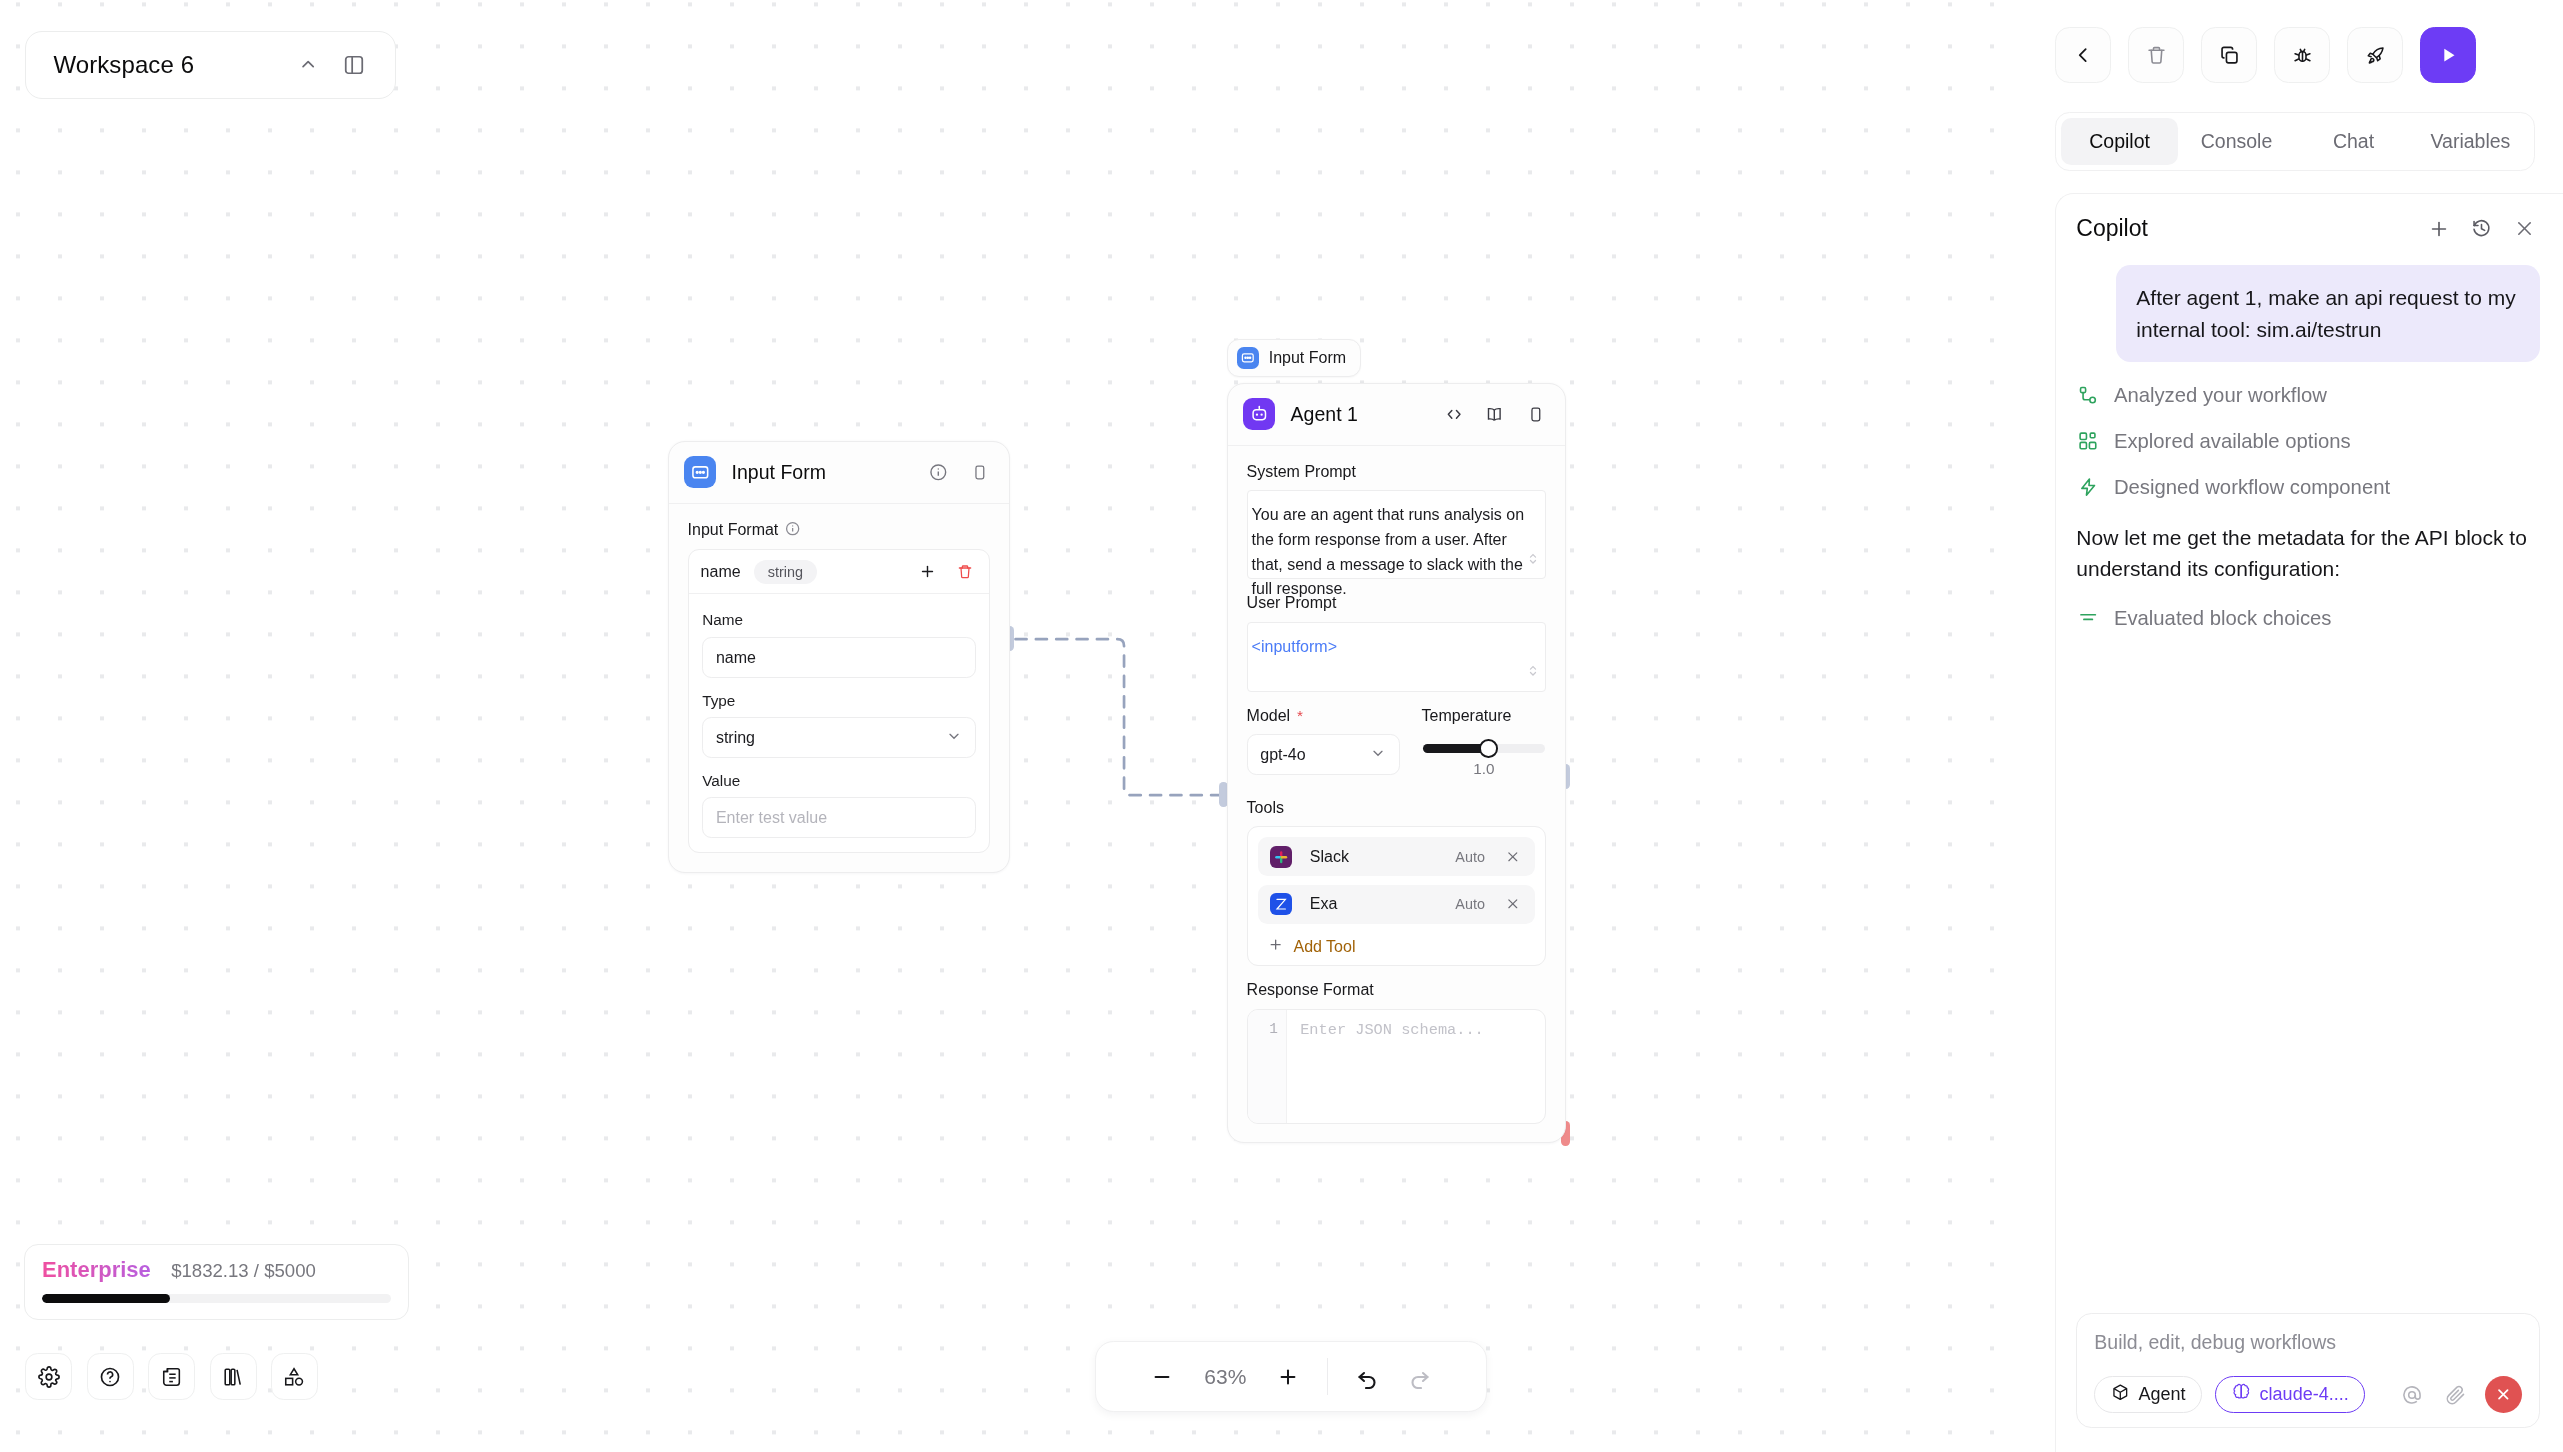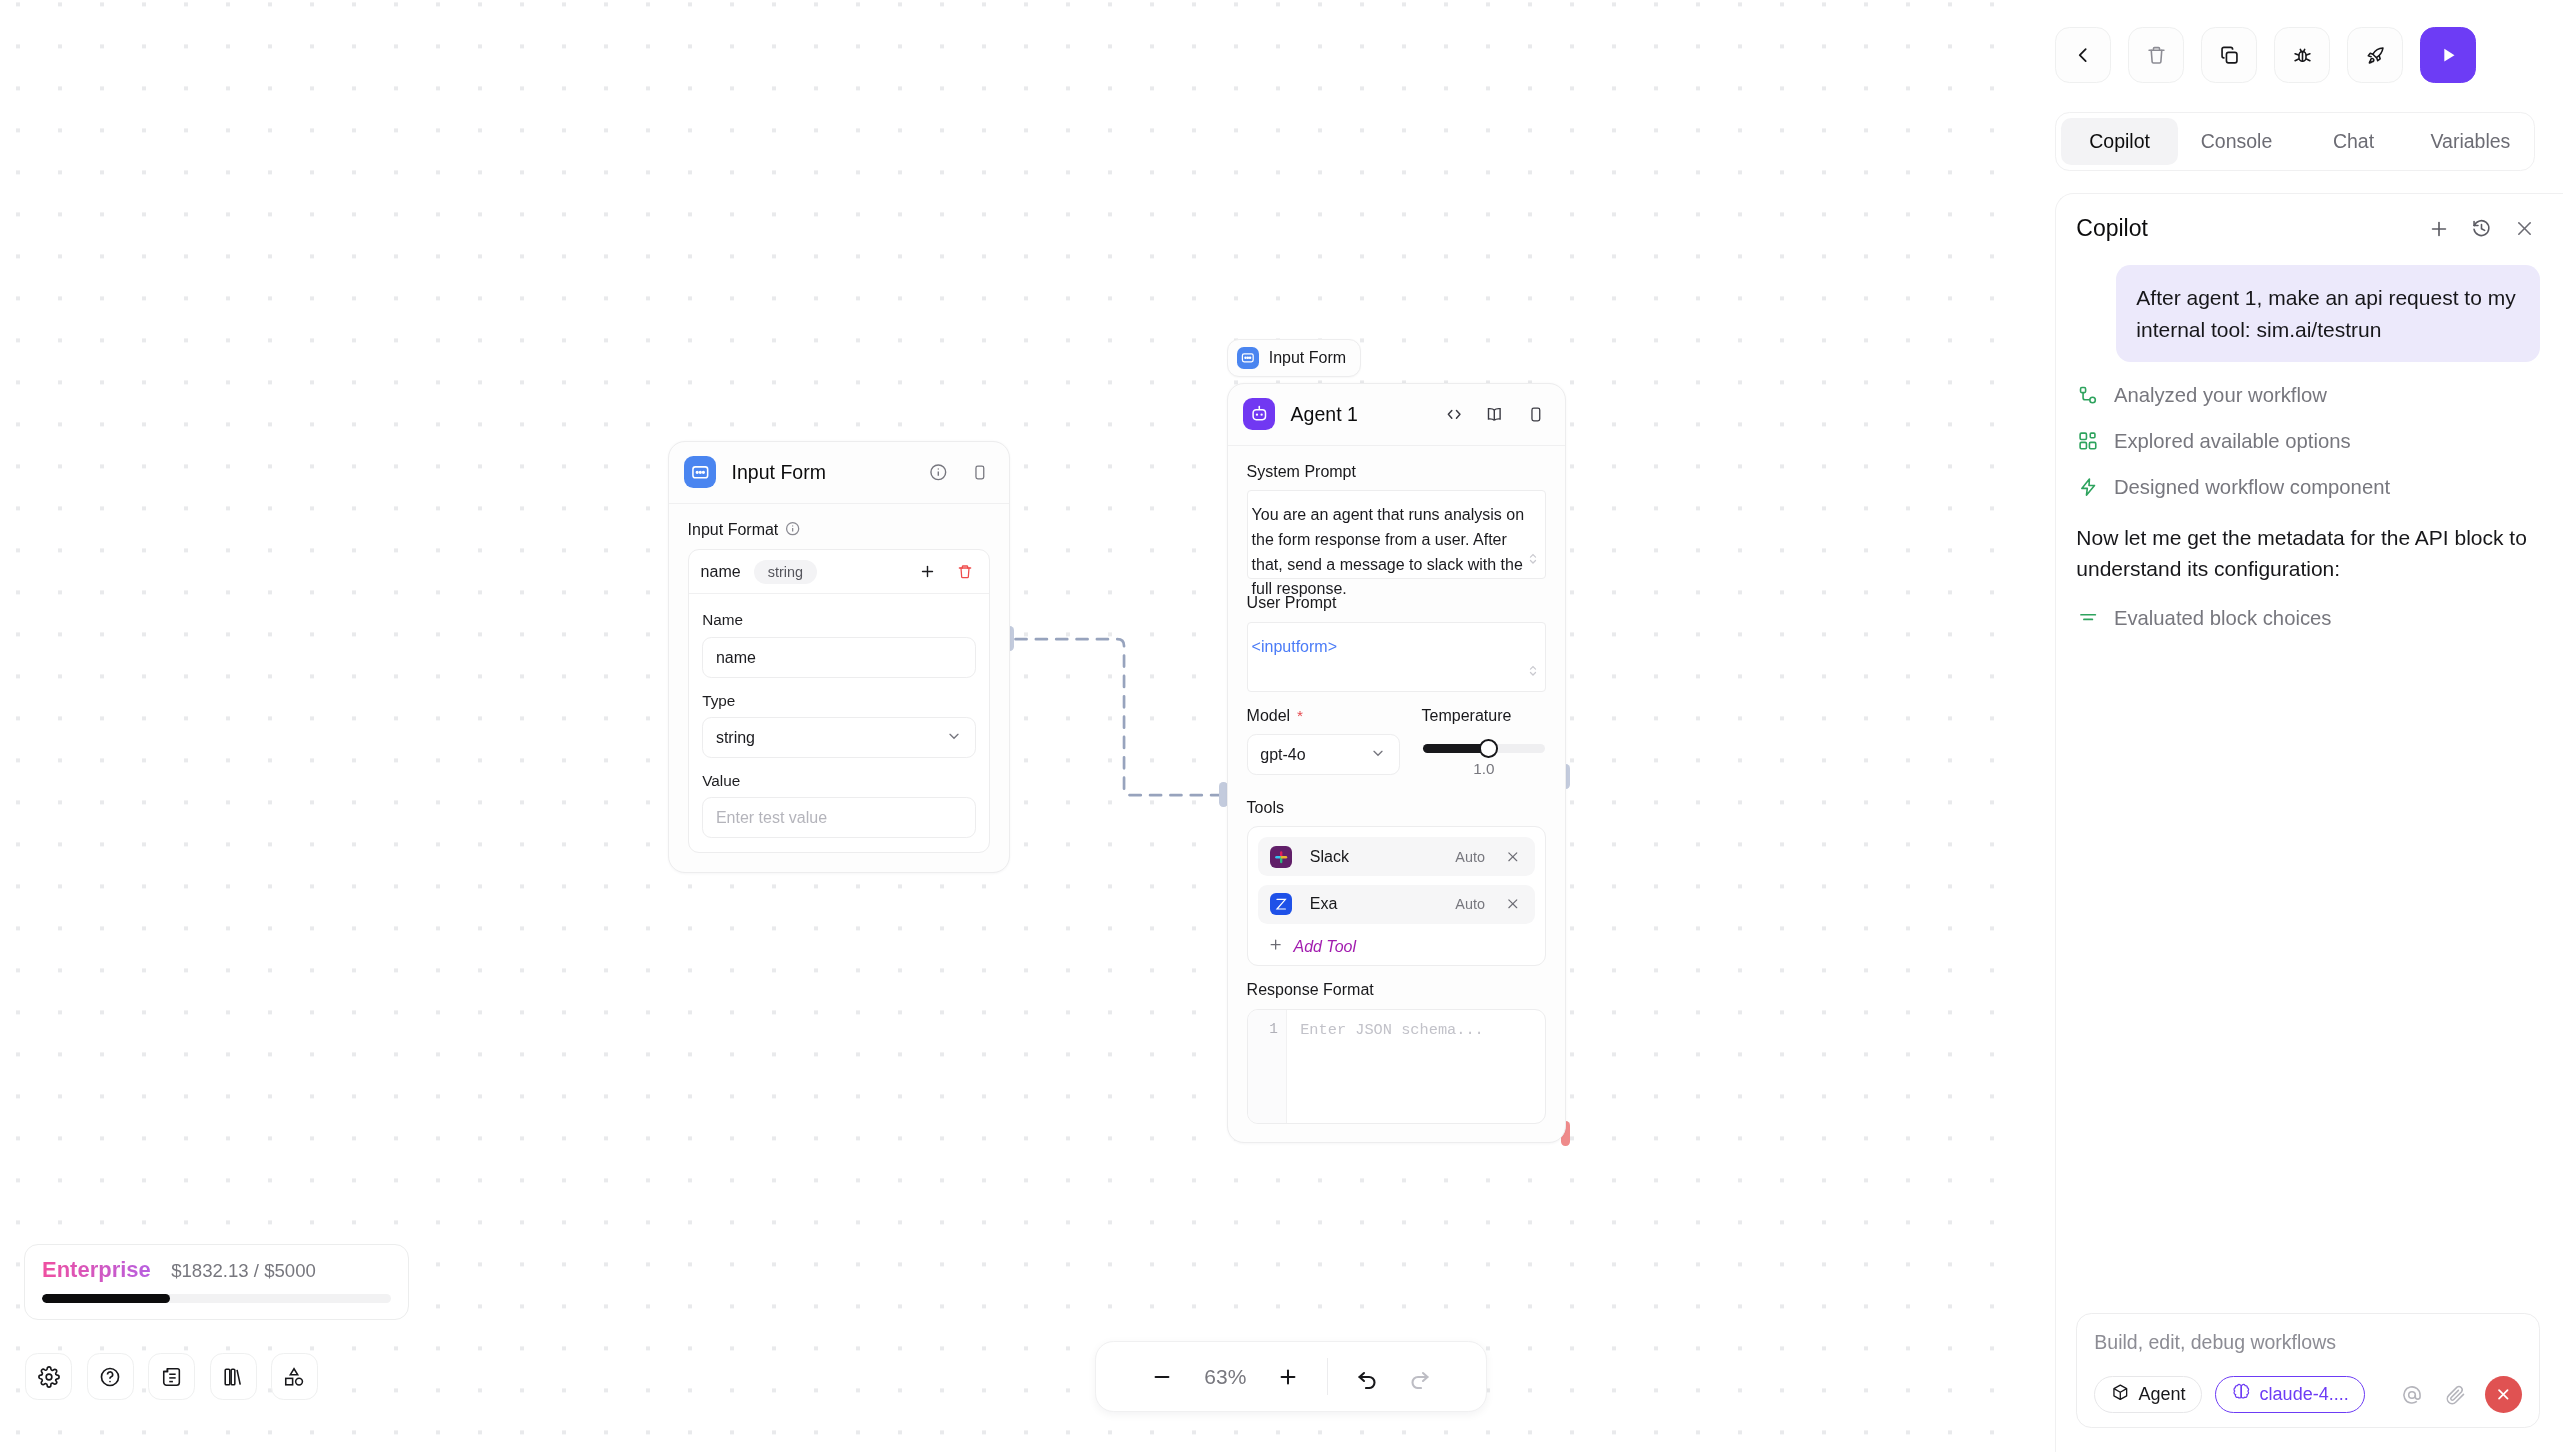--- a/index.html
+++ b/index.html
@@ -89,21 +89,21 @@
   .slider-val { text-align: center; font-size: 15.3px; color: #77777e; margin-top: 6.8px; }
 
   .tool-row {
     display:flex; align-items:center; gap: 18px; background:#f6f6f7;
     border-radius: 9.3px; padding: 8.5px 12px; margin-bottom: 8.5px;
   }
   .tool-ico { width: 22px; height: 22px; border-radius: 6px; display:flex;align-items:center;justify-content:center; flex-shrink:0; }
   .tool-name { font-size: 16px; color:#18181b; flex:1; }
   .tool-auto { font-size: 14.4px; color:#77777e; }
   .tool-x { width:20.3px;height:20.3px;display:flex;align-items:center;justify-content:center;cursor:pointer; }
-  .add-tool { display:flex; align-items:center; gap: 10.2px; padding: 5.1px 8.5px 1.7px 10.2px; font-size:16px; color:#a21caf; cursor:pointer;font-style:italic; }
+  .add-tool { display:flex; align-items:center; gap: 10.2px; padding: 5.1px 8.5px 1.7px 10.2px; font-size:16px; color:#a16207; cursor:pointer; }
 
   .code-box { border:1.2px solid #ededee; border-radius:11px; background:#fff; height: 115px; display:flex; overflow:hidden; }
   .gutter { width: 39px; background:#fbfbfc; border-right:1.2px solid #f1f1f2; font-family:"Liberation Mono", monospace; font-size:14.4px; color:#b0b0b8; text-align:right; padding: 11px 7.6px 0 0; }
   .code-ph { padding: 11px 0 0 13.6px; font-family:"Liberation Mono", monospace; font-size:15.3px; color:#c2c2c9; }
 
   
   .node-badge {
     position:absolute; display:flex; align-items:center; gap:10.2px;
     background:#fdfdfd; border:1.3px solid #ededee; border-radius: 12px;
     padding: 6.8px 13.6px 6.8px 8.5px; box-shadow: 0 0.8px 1.7px rgba(16,24,40,.03);
@@ -198,20 +198,34 @@
   <div class="canvas">
 
     <svg width="2026" height="1453" style="position:absolute;left:0;top:0;pointer-events:none" viewBox="0 0 2390 1714">
       <path d="M1198 754 L1318 754 Q1326 754 1326 762 L1326 930 Q1326 938 1334 938 L1444 938" fill="none" stroke="#97a3bd" stroke-width="3.2" stroke-dasharray="13 11" stroke-linecap="round"></path>
     </svg>
     <div class="handle blue" style="left:1005px; top:626px;"></div>
     <div class="handle blue" style="left:1219px; top:782px;"></div>
     <div class="handle blue" style="left:1561px; top:764px;"></div>
     <div class="handle red" style="left:1561px; top:1121px;"></div>
 
+    <div class="ws-pill">
+      <div class="ws-title">Workspace 6</div>
+      <div class="ws-btn">
+        <svg width="20.3" height="20.3" viewBox="0 0 24 24" fill="none" stroke="#6b6b73" stroke-width="2" stroke-linecap="round" stroke-linejoin="round">
+            <polyline points="18 15 12 9 6 15"></polyline>
+          </svg>
+      </div>
+      <div class="ws-btn">
+        <svg width="22" height="22" viewBox="0 0 24 24" fill="none" stroke="#6b6b73" stroke-width="1.9">
+            <rect x="3" y="3" width="18" height="18" rx="3"></rect>
+            <line x1="10" y1="3" x2="10" y2="21"></line>
+          </svg>
+      </div>
+    </div>
 
     <div class="node" style="left:668px; top:441px; width:342px;">
       <div class="node-head">
         <div class="node-ico blue">
           <svg width="18.6" height="18.6" viewBox="0 0 24 24" fill="none" stroke="#fff" stroke-width="2">
               <rect x="2.5" y="5" width="19" height="14" rx="3"></rect>
               <circle cx="8" cy="12" r="1.1" fill="#fff"></circle>
               <circle cx="12" cy="12" r="1.1" fill="#fff"></circle>
               <circle cx="16" cy="12" r="1.1" fill="#fff"></circle>
             </svg>

